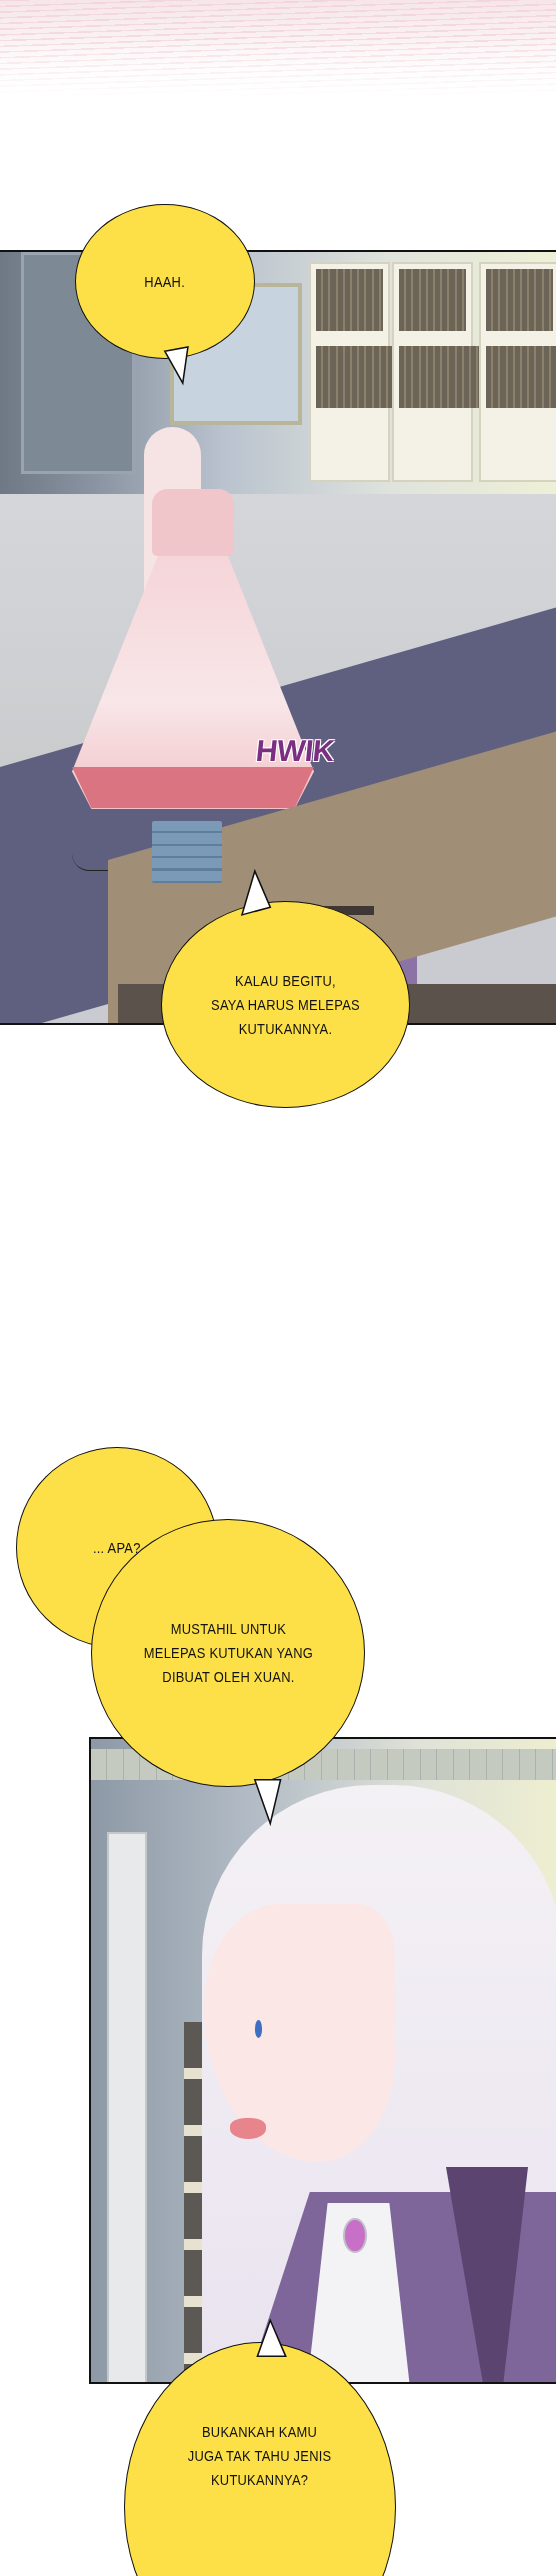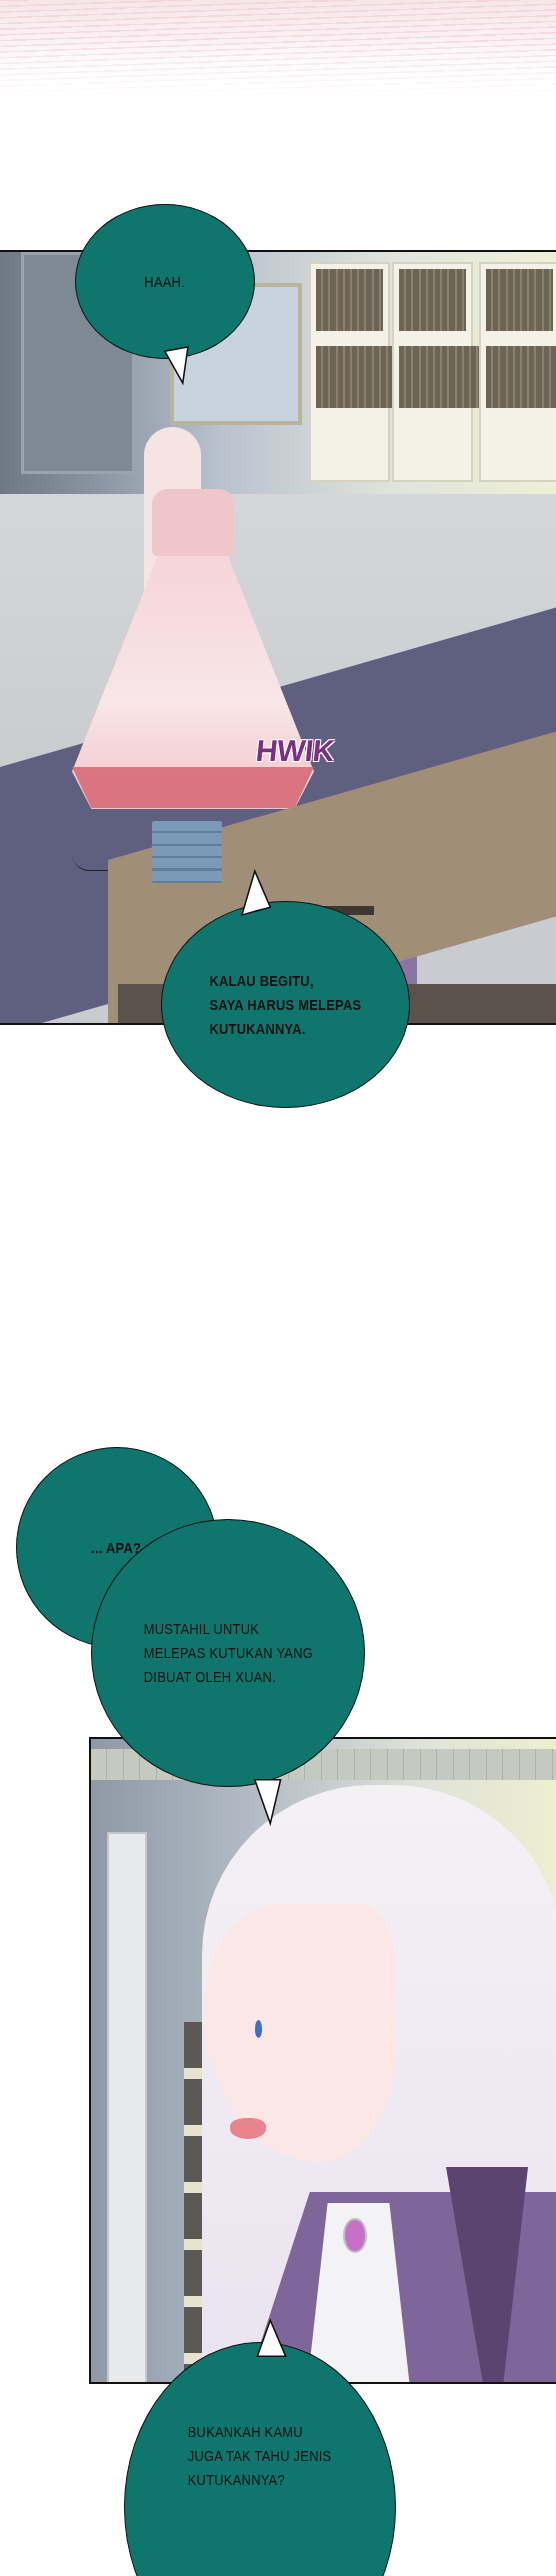--- a/index.html
+++ b/index.html
@@ -59,28 +59,28 @@
   .p2-hair { left:111px; top:46px; width:361px; height:603px; background:linear-gradient(180deg,#f4f1f5 0%,#e9e3ef 100%); border-radius:170px 170px 0 0; }
   .p2-face { left:113px; top:165px; width:191px; height:258px; background:#fbe7e5; border-radius:40% 20% 40% 60%; }
   .p2-eye { left:164px; top:281px; width:7.2px; height:17.5px; background:#3d6fc2; border-radius:50%; }
   .p2-mouth { left:139px; top:379px; width:36px; height:20.6px; background:#e8848c; border-radius:50% 50% 60% 60%; }
   .p2-coat { left:155px; top:453px; width:319px; height:196px; background:#7e669a; clip-path:polygon(20% 0,100% 0,100% 100%,0 100%); }
   .p2-cravat { left:216px; top:464px; width:103px; height:185px; background:#f3f2f5; clip-path:polygon(20% 0,80% 0,100% 100%,0 100%); }
   .p2-brooch { left:252px; top:479px; width:19.6px; height:31px; background:#c86fc7; border:2.1px solid #bfbfc7; border-radius:50%; }
   .p2-ribbon { left:355px; top:428px; width:82px; height:216px; background:#5b4470; clip-path:polygon(0 0,100% 0,70% 100%,45% 100%); }
 
   
-  .bubble { background:#0f766e; border:1.5px solid #111; border-radius:50%; box-sizing:border-box;
-    display:flex; align-items:center; justify-content:center; z-index:5; }
+  .bubble { background:#fde047; border:1.5px solid #111; border-radius:50%; box-sizing:border-box;
+    display:flex; align-items:center; justify-content:center; text-align:center; z-index:5; }
   .bubble .txt { font-family:"Liberation Sans Narrow","Liberation Sans", sans-serif; font-size:15px; line-height:24px;
     color:#111; letter-spacing:0.3px; transform:scaleX(0.86); }
 
   .b1 { left:75px; top:204px; width:180px; height:155px; }
-  .b2 { left:161px; top:901px; width:249px; height:207px;font-weight:bold; }
-  .b3 { left:15.5px; top:1447px; width:202px; height:201px;font-weight:bold; }
+  .b2 { left:161px; top:901px; width:249px; height:207px; }
+  .b3 { left:15.5px; top:1447px; width:202px; height:201px; }
   .b4 { left:91px; top:1519px; width:274px; height:268px; }
   .b5 { left:124px; top:2342px; width:272px; height:330px; }
 </style>
 </head>
 <body>
 
 <div class="abs top-wash"></div>
 
 <div class="abs panel panel1">
   <div class="abs p1-wall"></div>

